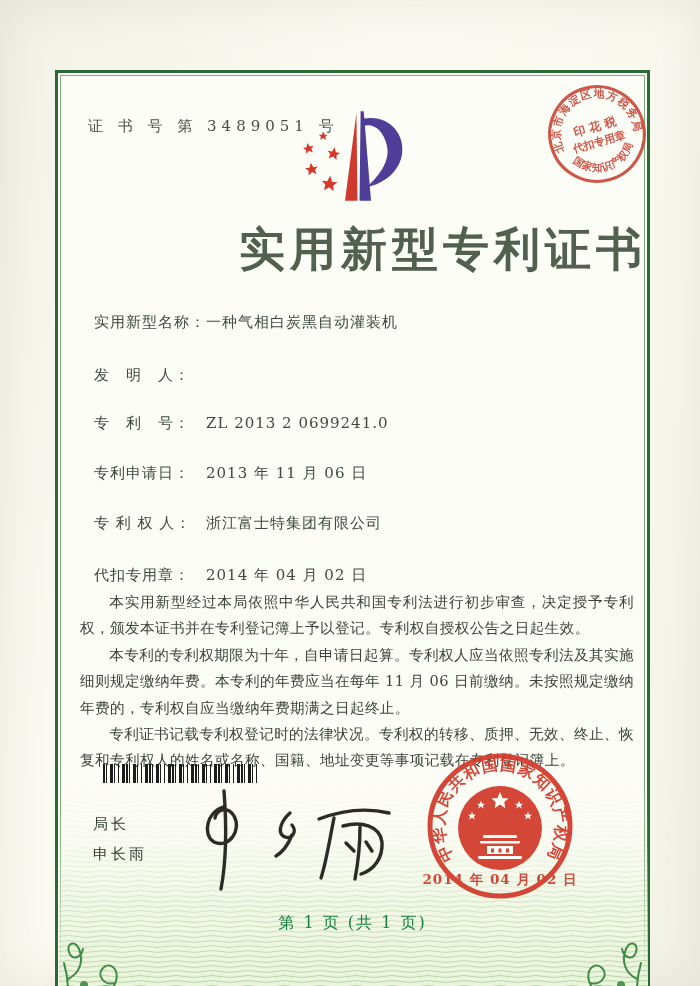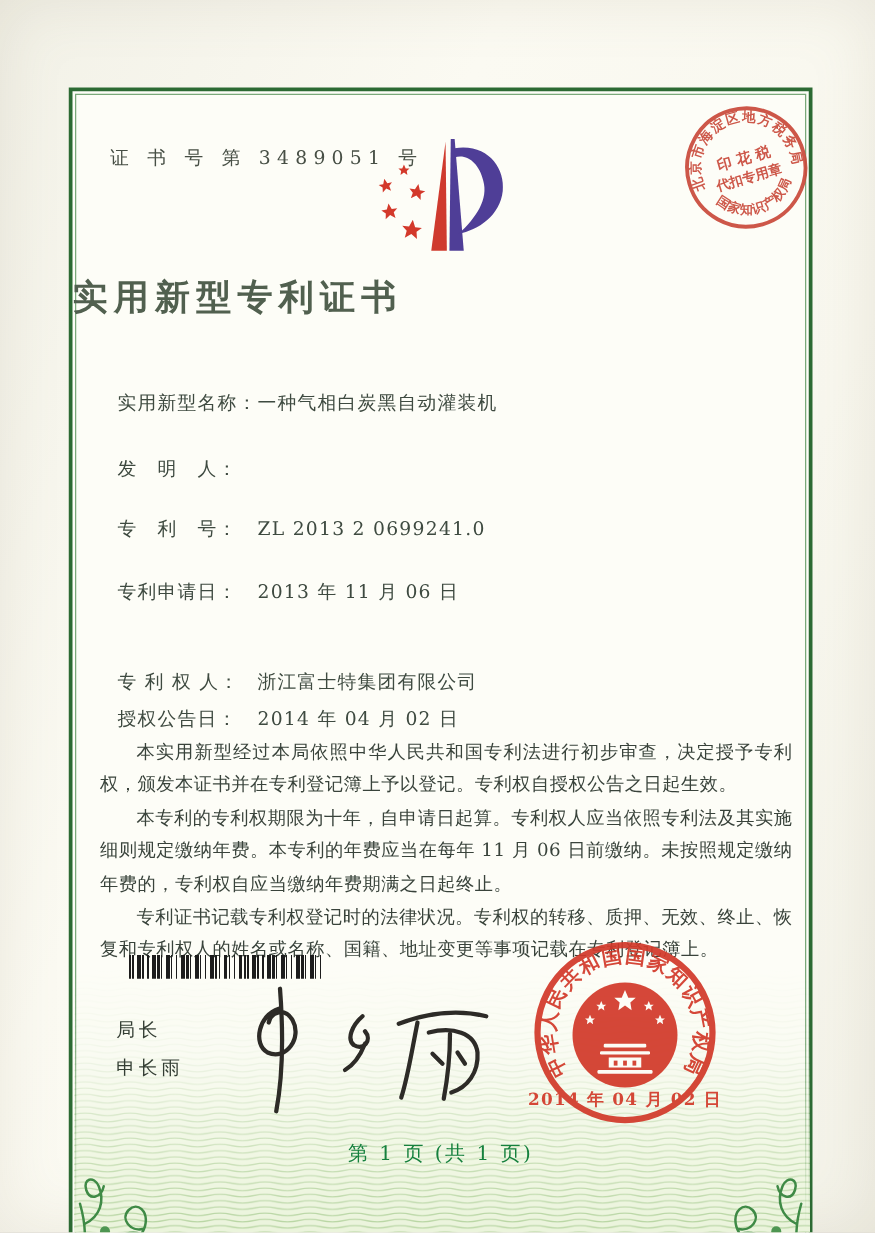--- a/index.html
+++ b/index.html
@@ -9,26 +9,26 @@
     box-shadow:inset 0 0 50px rgba(140,130,100,0.14);
     font-family:"DejaVu Serif","Liberation Serif",serif;
   }
   .certificate{
     position:absolute;left:55px;top:70px;width:595px;height:953px;
     box-sizing:border-box;border:3px solid #2c6a33;background:#fdfdf7;
   }
   .inner-line{position:absolute;inset:2px;border:1px solid #7aa97a;pointer-events:none;}
   .cert-number{position:absolute;left:30px;top:44px;font-size:15px;letter-spacing:5px;color:#474f45;}
   .logo{position:absolute;left:240px;top:32px;}
-  .title{position:absolute;left:0;right:0;top:146px;text-align:left;
-    font-size:28px;font-weight:700;letter-spacing:5px;color:#51604f;}
+  .title{position:absolute;left:0;right:0;top:146px;text-align:right;
+    font-size:46px;font-weight:700;letter-spacing:5px;color:#51604f;}
   .fields{position:absolute;left:36px;top:0;width:530px;}
   .field-row{position:absolute;left:0;display:flex;font-size:15px;color:#3e4a40;letter-spacing:1px;white-space:nowrap;}
   .field-row .lbl{min-width:112px;}
-  .f0{top:240px}.f1{top:293px}.f2{top:341px}.f3{top:391px}.f4{top:463px}.f5{top:493px}
+  .f0{top:240px}.f1{top:293px}.f2{top:341px}.f3{top:391px}.f4{top:441px}.f5{top:493px}
   .paragraphs{position:absolute;left:22px;top:516px;width:554px;
     font-size:14.6px;line-height:26.4px;color:#39433b;text-align:justify;letter-spacing:0.4px;}
   .paragraphs p{margin:0;text-indent:2em;}
   .band{position:absolute;left:1px;bottom:1px;pointer-events:none;}
   .ornament{position:absolute;bottom:2px;pointer-events:none;}
   .orn-left{left:2px;}
   .orn-right{right:2px;transform:scaleX(-1);}
   .barcode{position:absolute;left:45px;top:691px;width:154px;height:19px;
     background:repeating-linear-gradient(90deg,
       #1c1c1c 0 2px,transparent 2px 3px,
@@ -150,21 +150,21 @@
       </div>
       <div class="field-row f3">
         <span class="lbl">专利申请日：</span>
         <span class="val">2013 年 11 月 06 日</span>
       </div>
       <div class="field-row f4">
         <span class="lbl">专 利 权 人：</span>
         <span class="val">浙江富士特集团有限公司</span>
       </div>
       <div class="field-row f5">
-        <span class="lbl">授权公告日：</span>
+        <span class="lbl">代扣专用章：</span>
         <span class="val">2014 年 04 月 02 日</span>
       </div>
     </div>
 
     <div class="paragraphs">
       <p>本实用新型经过本局依照中华人民共和国专利法进行初步审查，决定授予专利权，颁发本证书并在专利登记簿上予以登记。专利权自授权公告之日起生效。</p>
       <p>本专利的专利权期限为十年，自申请日起算。专利权人应当依照专利法及其实施细则规定缴纳年费。本专利的年费应当在每年 11 月 06 日前缴纳。未按照规定缴纳年费的，专利权自应当缴纳年费期满之日起终止。</p>
       <p>专利证书记载专利权登记时的法律状况。专利权的转移、质押、无效、终止、恢复和专利权人的姓名或名称、国籍、地址变更等事项记载在专利登记簿上。</p>
     </div>
 

